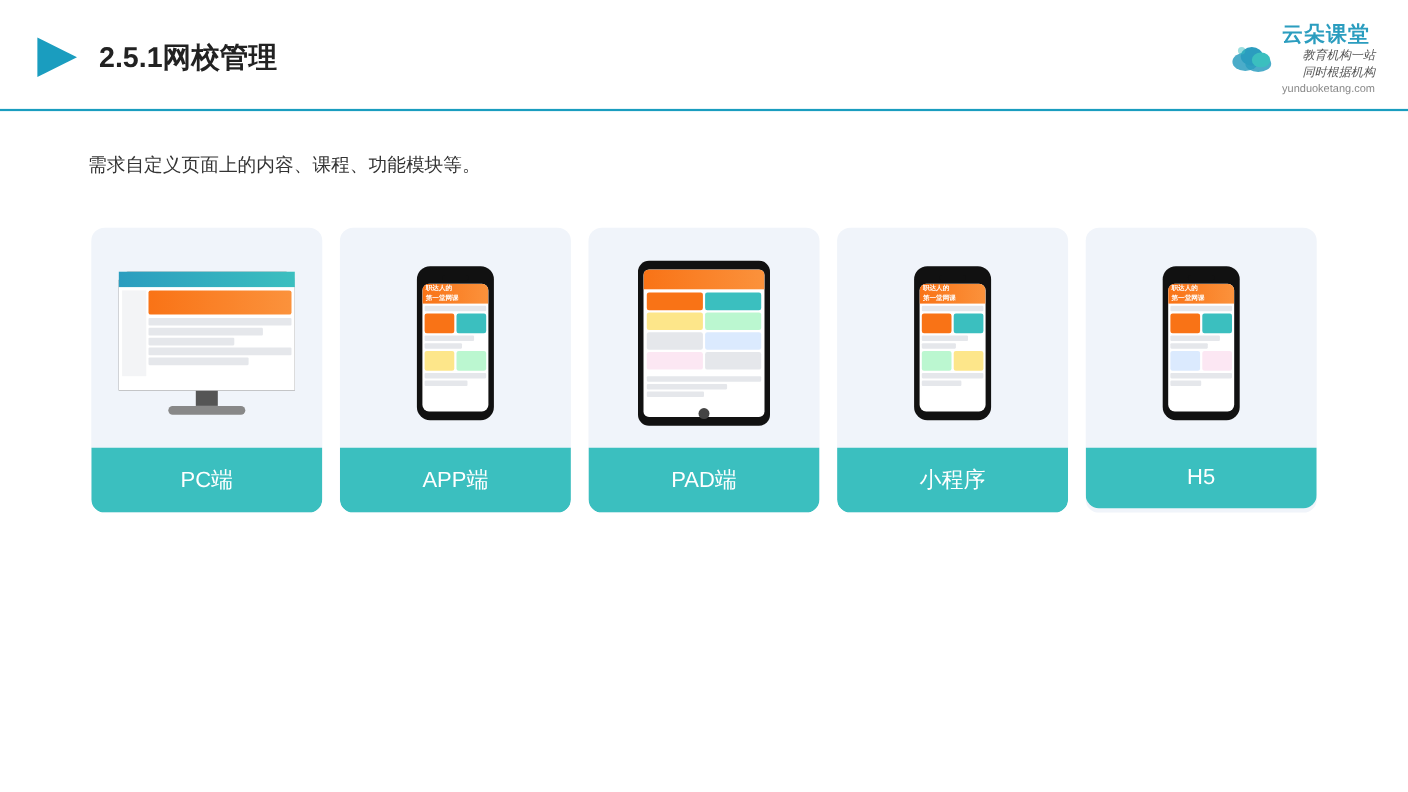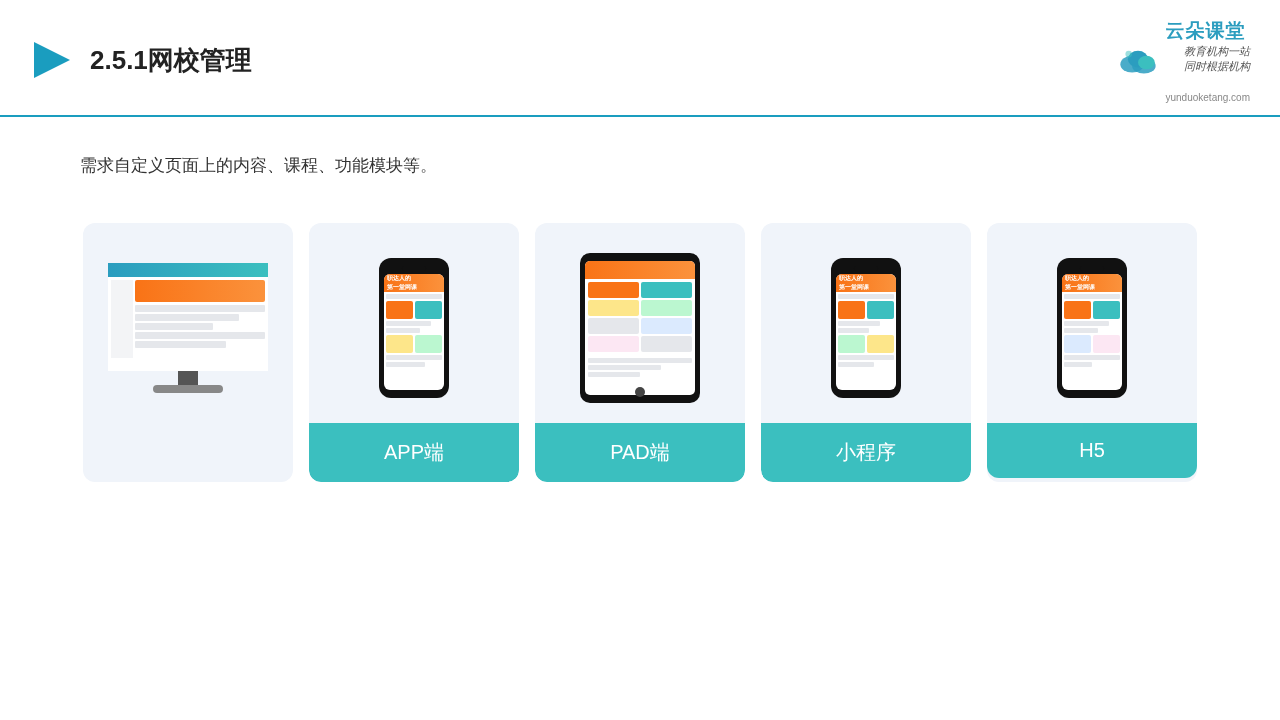--- a/index.html
+++ b/index.html
@@ -53,21 +53,21 @@
     .logo-subtext {
       font-size: 11px;
       color: #555;
       line-height: 1.4;
       text-align: right;
       font-style: italic;
     }
     .logo-url {
       font-size: 10px;
       color: #888;
-      margin-top: 17px;
+      margin-top: 1px;
     }
 
     
     .description {
       padding: 32px 80px 20px 80px;
       font-size: 17px;
       color: #333;
       line-height: 2;
     }
 
@@ -334,20 +334,21 @@
                   <div class="screen-row" style="width:70%"></div>
                 </div>
               </div>
             </div>
           </div>
         </div>
         <div class="monitor-neck"></div>
         <div class="monitor-base"></div>
       </div>
     </div>
+    <div class="card-label">PC端</div>
   </div>
 
   <div class="card">
     <div class="card-image-area">
       <div class="phone-frame">
         <div class="phone-notch"></div>
         <div class="phone-screen">
           <div class="phone-screen-header">
             <div style="color:#fff;font-size:6px;font-weight:bold;white-space:nowrap;">职达人的<br>第一堂网课</div>
           </div>

